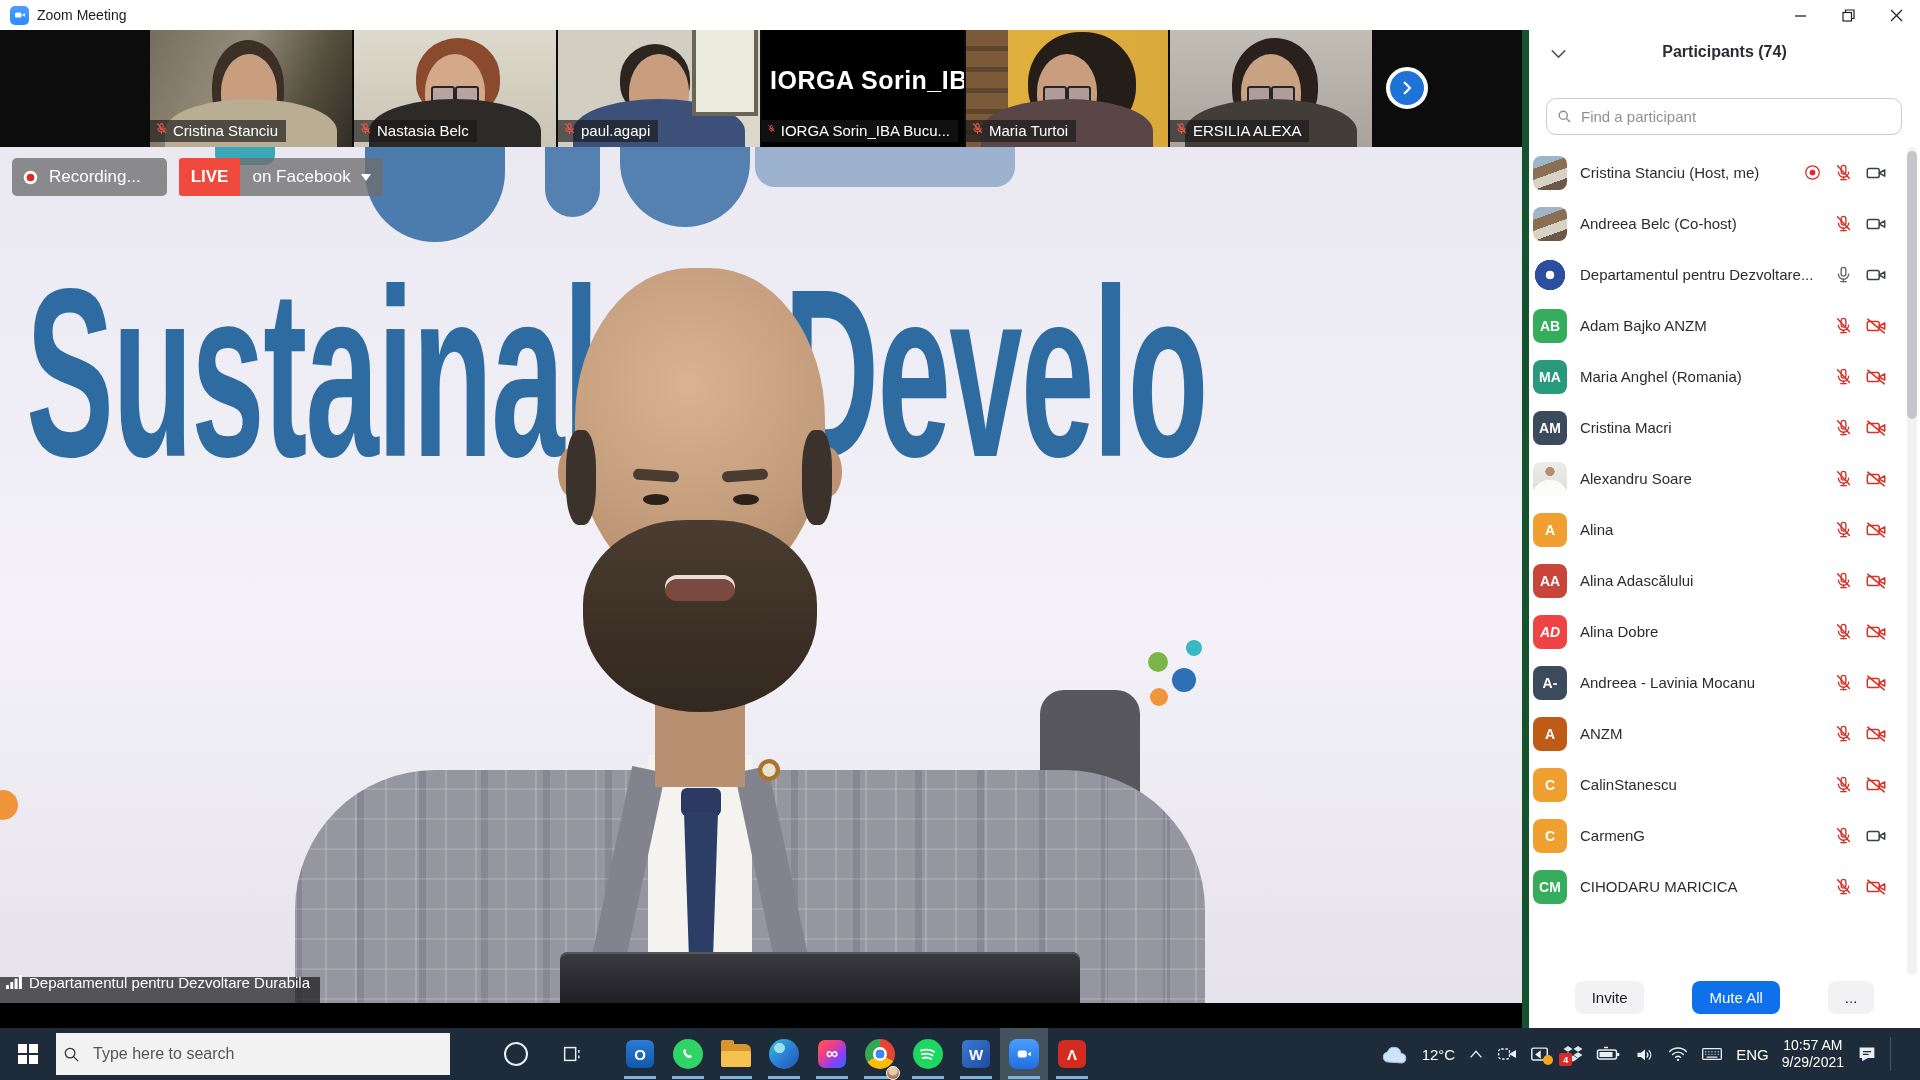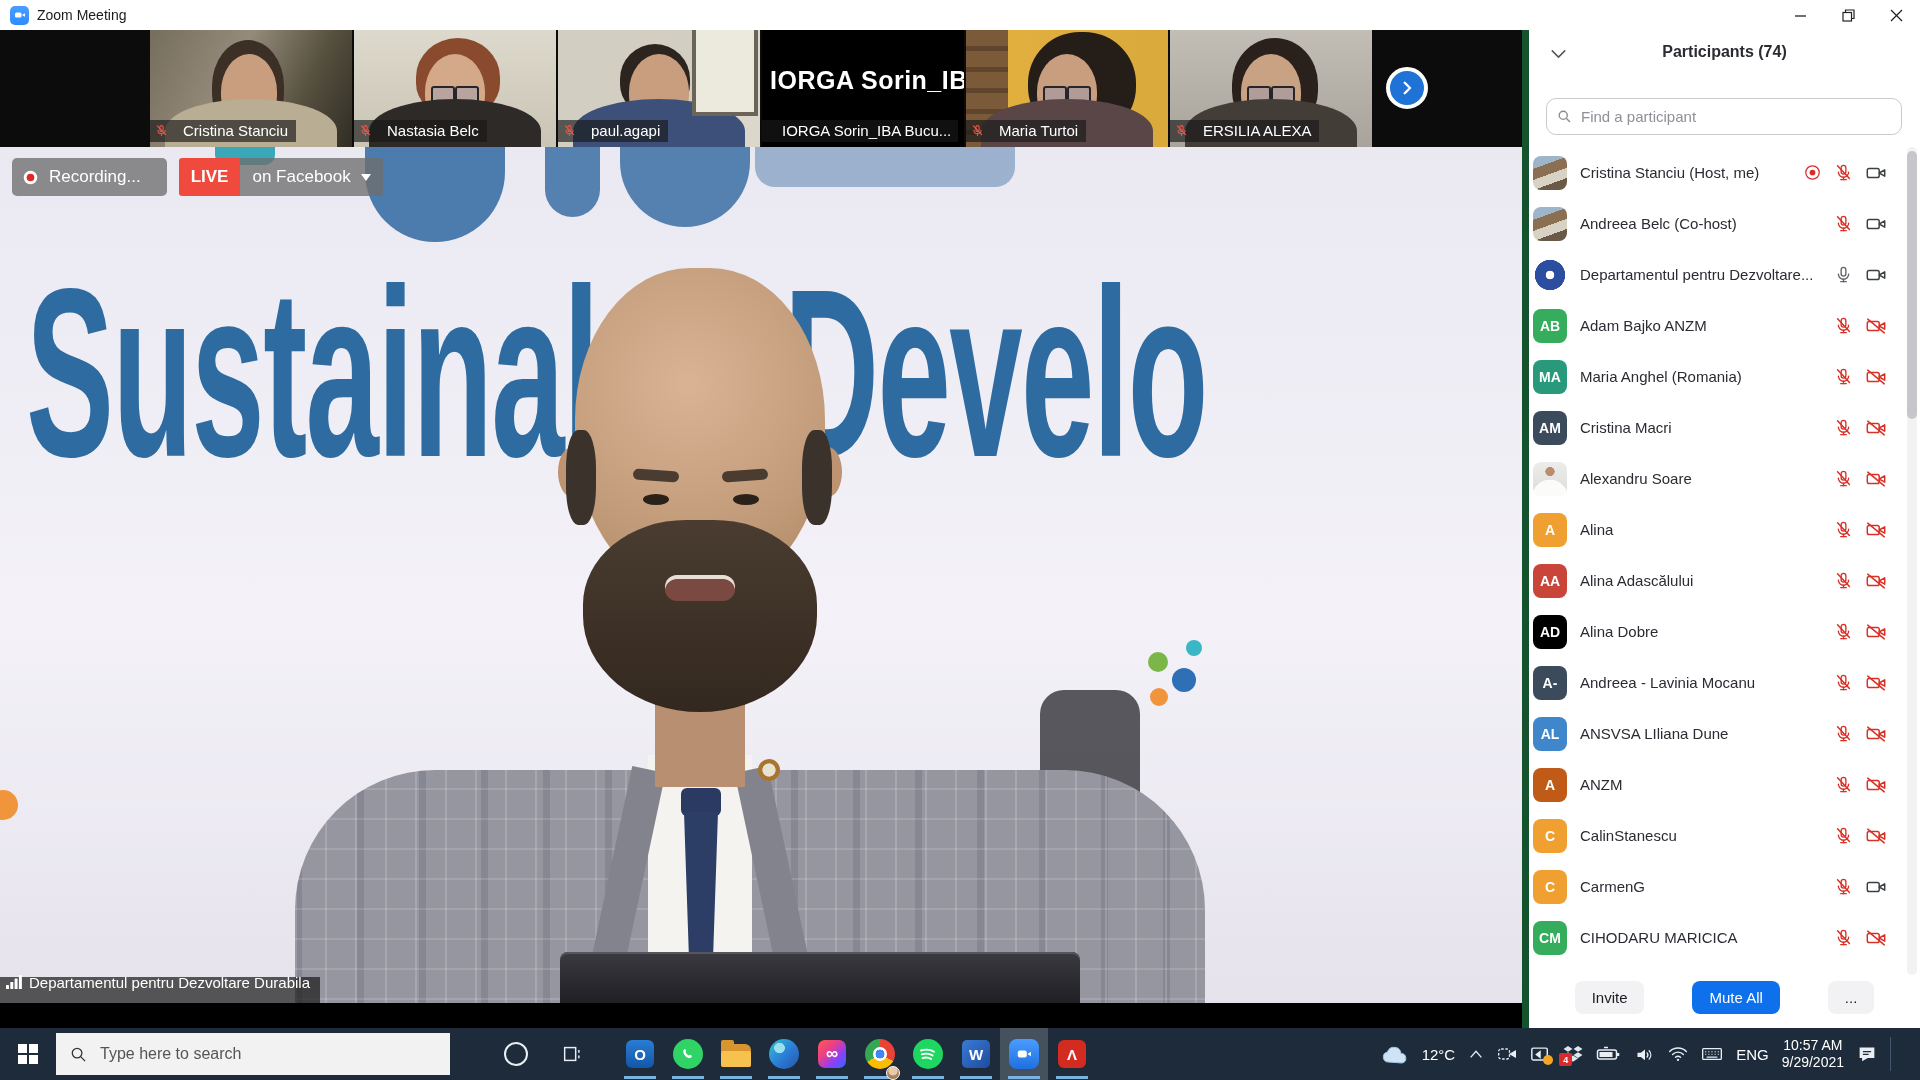--- a/index.html
+++ b/index.html
@@ -26,21 +26,21 @@
   .person .face  { position:absolute; left:50%; top:24px; width:60px; height:76px; margin-left:-30px;
                    border-radius:50% 50% 45% 45%; background:#c99e7f; }
   .person .glasses { position:absolute; left:50%; top:56px; width:50px; height:15px; margin-left:-25px; display:none; }
   .person .glasses::before,.person .glasses::after { content:""; position:absolute; top:0; width:20px; height:13px;
                    border:2px solid #26262a; border-radius:3px; background:rgba(120,150,210,.30); }
   .person .glasses::before { left:1px; } .person .glasses::after { right:1px; }
   .person .torso { position:absolute; left:50%; bottom:-16px; width:172px; height:64px; margin-left:-86px;
                    border-radius:50% 50% 0 0; background:#333; }
   .tile-text { position:absolute; left:8px; top:36px; color:#fff; font-size:25px; font-weight:bold;
                letter-spacing:.5px; white-space:nowrap; }
-  .thumb-label { position:absolute; left:0; bottom:5px; max-width:196px; display:flex; align-items:center; gap:15px;
+  .thumb-label { position:absolute; left:0; bottom:5px; max-width:196px; display:flex; align-items:flex-start; gap:5px;
                  background:rgba(24,24,24,.66); color:#fff; font-size:15px; padding:2px 8px 3px 5px;
                  white-space:nowrap; overflow:hidden; }
   .thumb-cristina { background:linear-gradient(115deg,#756d5d,#958b7b 40%,#56503f 72%,#302d25); }
   .thumb-cristina .hair { background:#3b2f26; width:72px; height:92px; top:10px; }
   .thumb-cristina .face { width:56px; } .thumb-cristina .torso { background:#b9ad93; }
   .thumb-nastasia { background:linear-gradient(180deg,#ddd9cc,#c9c4b4); }
   .thumb-nastasia .hair { background:#8a4a2e; width:84px; height:78px; top:8px; }
   .thumb-nastasia .face { background:#d4a98a; } .thumb-nastasia .torso { background:#2d2a28; }
   .thumb-nastasia .glasses { display:block; }
   .thumb-paul { background:linear-gradient(90deg,#d3cec2 72%,#dbd7cb 72%); }
@@ -154,21 +154,21 @@
   .btn-light { background:#f2f2f4; color:#1b1b21; }
   .btn-primary { background:#0e71eb; color:#fff; }
 
   
   .taskbar { position:absolute; top:1028px; left:0; width:1920px; height:52px; background:#1d2b3a;
              display:flex; align-items:center; z-index:50; color:#fff; }
   .start { width:56px; height:52px; display:flex; align-items:center; justify-content:center; }
   .ic-win { width:20px; height:20px; display:grid; grid-template-columns:1fr 1fr; grid-template-rows:1fr 1fr; gap:2px; }
   .ic-win span { background:#fff; }
   .tb-search { width:394px; height:42px; background:#f2f2f2; display:flex; align-items:center; gap:11px;
-               padding-left:14px; }
+               padding-left:7px; }
   .tb-search input { border:none; outline:none; background:transparent; font-size:16px; color:#444; width:300px;
                      font-family:"Liberation Sans",sans-serif; }
   .tb-search input::placeholder { color:#555; }
   .tb-cell { width:48px; height:52px; display:flex; align-items:center; justify-content:center; position:relative; }
   .ic-cortana { width:24px; height:24px; border-radius:50%; border:2.5px solid #e8eef4; }
   .tb-apps { display:flex; margin-left:20px; }
   .tb-app { width:48px; height:52px; display:flex; align-items:center; justify-content:center; position:relative; }
   .tb-app::after { content:""; position:absolute; bottom:1px; left:8px; right:8px; height:3px; background:#79b3e3; }
   .tb-app.active { background:rgba(255,255,255,.18); }
   .ic-sq { width:28px; height:28px; border-radius:5px; display:flex; align-items:center; justify-content:center;
@@ -609,21 +609,21 @@
             </svg>
 
       <svg class="i-cam-off" width="22" height="22" viewBox="0 0 24 24" fill="none" stroke="#d93025" stroke-width="1.6" stroke-linejoin="round">
               <rect x="2.5" y="7" width="13" height="10" rx="2"></rect>
               <path d="M15.5 12l6-3.5v7z"></path>
               <path d="M3 4.5l18 15" stroke-linecap="round"></path>
             </svg>
     </div>
   </div>
         <div class="prow">
-    <div class="avatar" style="background: #000000;">AD</div>
+    <div class="avatar" style="background: #ef4444; font-style: italic;">AD</div>
     <div class="p-name">Alina Dobre</div>
     <div class="p-icons">
 
       <svg class="i-mic-off" width="19" height="19" viewBox="0 0 24 24" fill="none" stroke="#d93025" stroke-width="1.7" stroke-linecap="round">
               <rect x="9" y="3" width="6" height="11" rx="3"></rect>
               <path d="M5.5 11.5a6.5 6.5 0 0 0 13 0"></path>
               <path d="M12 18v3"></path>
               <path d="M8.5 21h7"></path>
               <path d="M4.5 3.5l15 16" stroke-width="1.9"></path>
             </svg>
@@ -631,40 +631,20 @@
       <svg class="i-cam-off" width="22" height="22" viewBox="0 0 24 24" fill="none" stroke="#d93025" stroke-width="1.6" stroke-linejoin="round">
               <rect x="2.5" y="7" width="13" height="10" rx="2"></rect>
               <path d="M15.5 12l6-3.5v7z"></path>
               <path d="M3 4.5l18 15" stroke-linecap="round"></path>
             </svg>
     </div>
   </div>
         <div class="prow">
     <div class="avatar" style="background: rgb(60, 75, 92);">A-</div>
     <div class="p-name">Andreea - Lavinia Mocanu</div>
-    <div class="p-icons">
-
-      <svg class="i-mic-off" width="19" height="19" viewBox="0 0 24 24" fill="none" stroke="#d93025" stroke-width="1.7" stroke-linecap="round">
-              <rect x="9" y="3" width="6" height="11" rx="3"></rect>
-              <path d="M5.5 11.5a6.5 6.5 0 0 0 13 0"></path>
-              <path d="M12 18v3"></path>
-              <path d="M8.5 21h7"></path>
-              <path d="M4.5 3.5l15 16" stroke-width="1.9"></path>
-            </svg>
-
-      <svg class="i-cam-off" width="22" height="22" viewBox="0 0 24 24" fill="none" stroke="#d93025" stroke-width="1.6" stroke-linejoin="round">
-              <rect x="2.5" y="7" width="13" height="10" rx="2"></rect>
-              <path d="M15.5 12l6-3.5v7z"></path>
-              <path d="M3 4.5l18 15" stroke-linecap="round"></path>
-            </svg>
-    </div>
-  </div>
-        <div class="prow">
-    <div class="avatar" style="background: rgb(63, 135, 202);">AL</div>
-    <div class="p-name">ANSVSA LIliana Dune</div>
     <div class="p-icons">
 
       <svg class="i-mic-off" width="19" height="19" viewBox="0 0 24 24" fill="none" stroke="#d93025" stroke-width="1.7" stroke-linecap="round">
               <rect x="9" y="3" width="6" height="11" rx="3"></rect>
               <path d="M5.5 11.5a6.5 6.5 0 0 0 13 0"></path>
               <path d="M12 18v3"></path>
               <path d="M8.5 21h7"></path>
               <path d="M4.5 3.5l15 16" stroke-width="1.9"></path>
             </svg>
 

